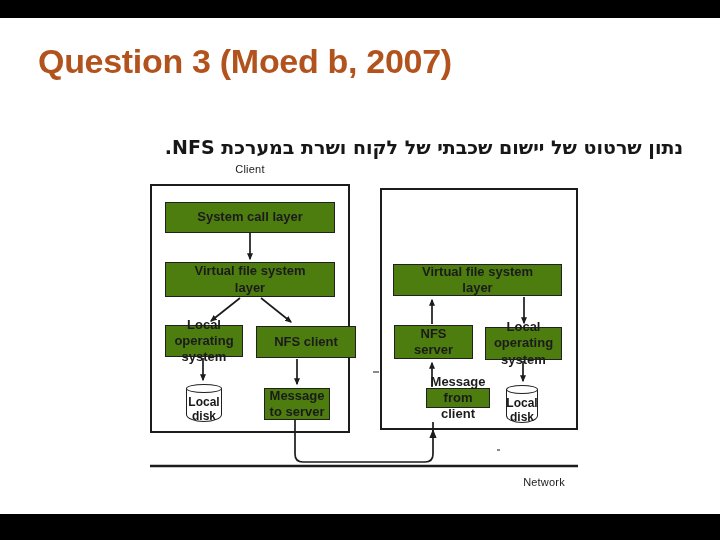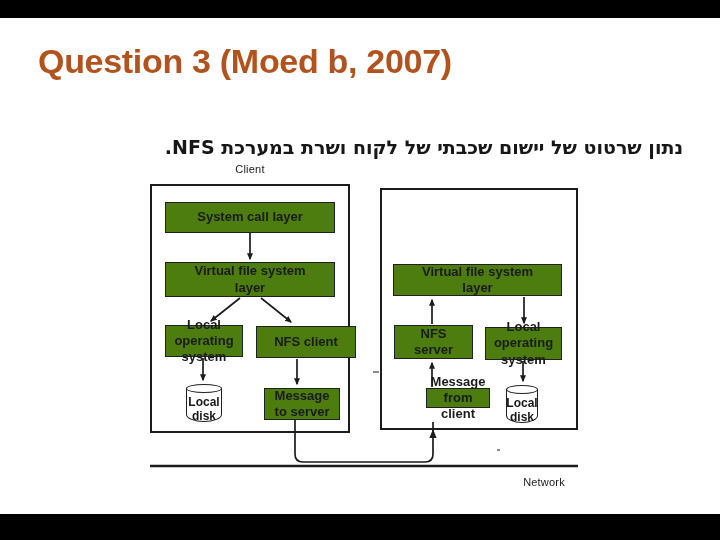--- a/index.html
+++ b/index.html
@@ -94,21 +94,21 @@
     <polygon points="288,269 284.4,278 291.6,278" fill="#1c1c1c"></polygon>
   </svg>
 
   <div class="dg-label" style="left:5px;top:3px;width:200px;">Client</div>
   <div class="dg-outer" style="left:5px;top:24px;width:200px;height:249px;"></div>
 
   <div class="dg-box" style="left:20px;top:42px;width:170px;height:31px;">System call layer</div>
   <div class="dg-box" style="left:20px;top:102px;width:170px;height:35px;">Virtual file system layer</div>
   <div class="dg-box" style="left:20px;top:165px;width:78px;height:32px;">Local operating system</div>
   <div class="dg-box" style="left:111px;top:166px;width:100px;height:32px;">NFS client</div>
-  <div class="dg-box" style="left:119px;top:228px;width:76px;height:32px;">Message to server</div>
+  <div class="dg-box" style="left:119px;top:228px;width:66px;height:32px;">Message to server</div>
 
   <div class="cyl" style="left:41px;top:224px;width:36px;height:38px;">
     <div class="cyl-body"></div>
     <div class="cyl-top"></div>
     <div class="cyl-label">Local disk</div>
   </div>
 
   <div class="dg-outer" style="left:235px;top:28px;width:198px;height:242px;"></div>
 
   <div class="dg-box" style="left:248px;top:104px;width:169px;height:32px;">Virtual file system layer</div>

